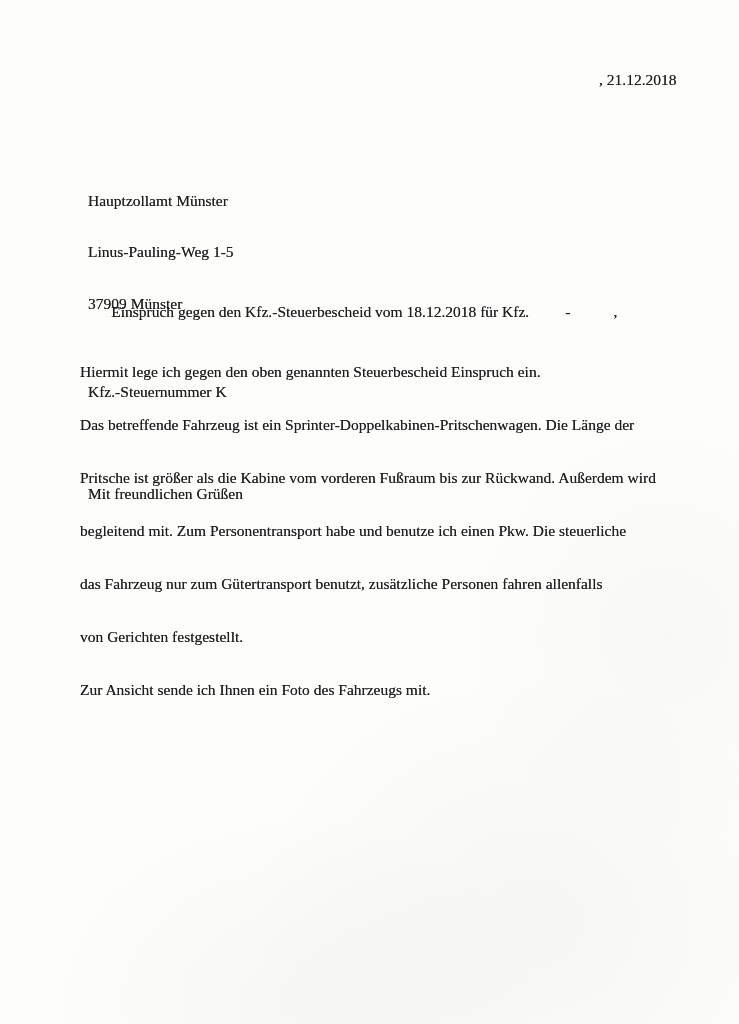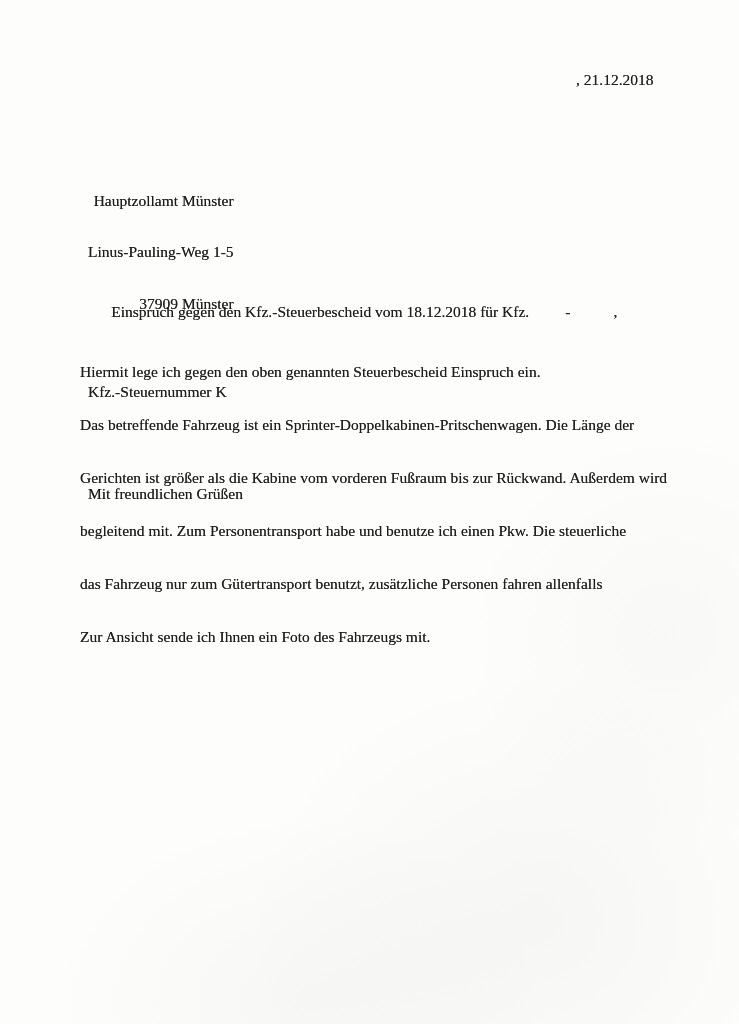--- a/index.html
+++ b/index.html
@@ -19,30 +19,29 @@
       radial-gradient(40% 30% at 90% 62%, rgba(120,120,120,0.035), transparent 70%),
       radial-gradient(45% 25% at 40% 98%, rgba(100,100,100,0.04), transparent 75%);
     font-family: "Liberation Serif", "DejaVu Serif", serif;
     font-size: 15.5px;
     color: #1e1e1e;
     text-shadow: 0 0 0.6px rgba(25,25,25,0.75);
   }
   .date {
     position: absolute;
     top: 71px;
-    left: 576px;
+    left: 599px;
     white-space: pre;
   }
   .recipient {
     position: absolute;
     top: 157px;
     left: 88px;
     line-height: 17.3px;
     white-space: pre;
-    text-align: right;
   }
   .subject {
     position: absolute;
     top: 242px;
     left: 88px;
     line-height: 20px;
     white-space: pre;
   }
   .subject .gap-dash { margin-left: 36px; }
   .subject .gap-comma { margin-left: 43px; }
@@ -84,21 +83,22 @@
     <div>
       <span>Einspruch gegen den Kfz.-Steuerbescheid vom 18.12.2018 für Kfz.</span><span class="gap-dash">-</span><span class="gap-comma">,</span>
     </div>
     <div>Kfz.-Steuernummer K</div>
   </div>
 
 
   <div class="body-text">
     <div>Hiermit lege ich gegen den oben genannten Steuerbescheid Einspruch ein.</div>
     <div>Das betreffende Fahrzeug ist ein Sprinter-Doppelkabinen-Pritschenwagen. Die Länge der</div>
-    <div>Gerichten ist größer als die Kabine vom vorderen Fußraum bis zur Rückwand. Außerdem wird</div>
+    <div>Pritsche ist größer als die Kabine vom vorderen Fußraum bis zur Rückwand. Außerdem wird</div>
     <div>begleitend mit. Zum Personentransport habe und benutze ich einen Pkw. Die steuerliche</div>
     <div>das Fahrzeug nur zum Gütertransport benutzt, zusätzliche Personen fahren allenfalls</div>
+    <div>von Gerichten festgestellt.</div>
     <div>Zur Ansicht sende ich Ihnen ein Foto des Fahrzeugs mit.</div>
   </div>
 
   <div class="closing">Mit freundlichen Grüßen</div>
 
 </div>
 
 </body></html>

